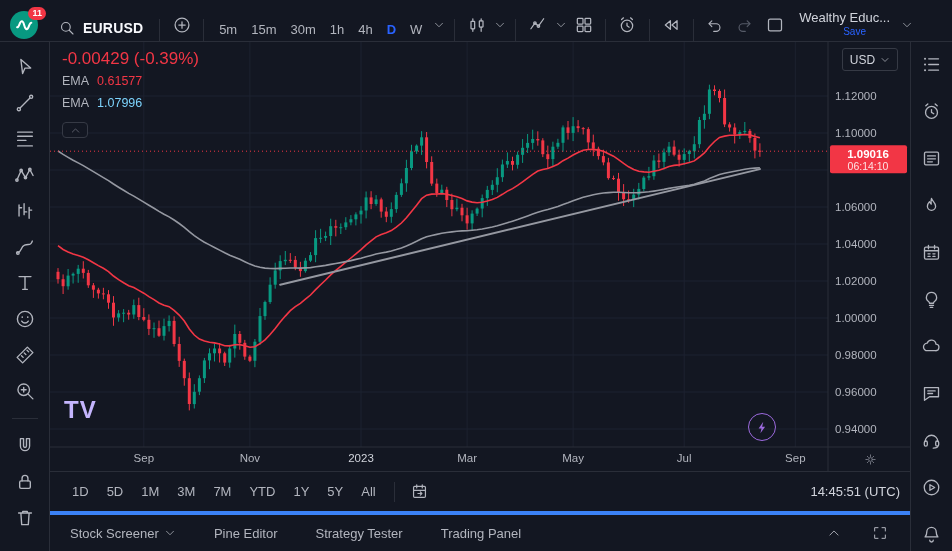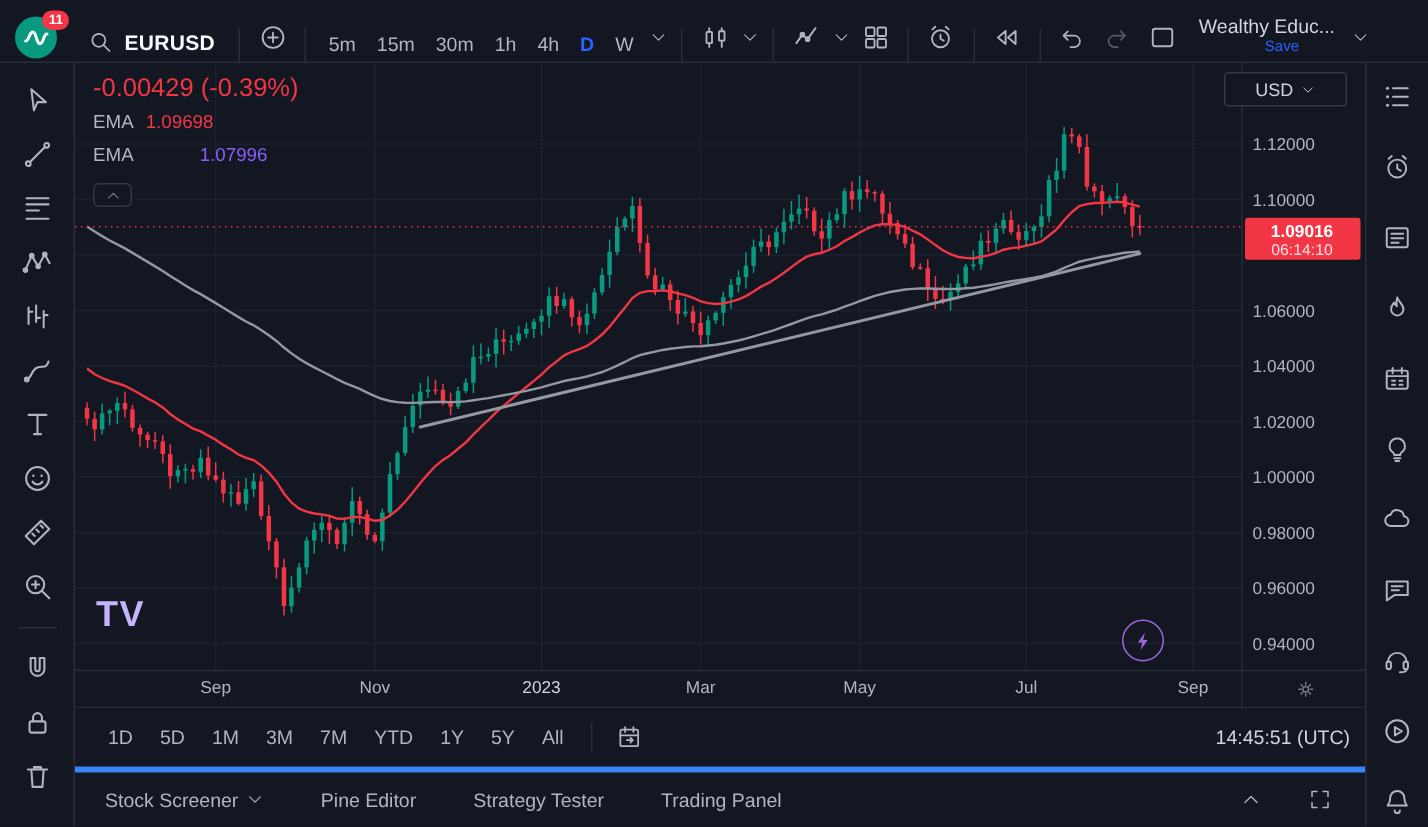--- a/index.html
+++ b/index.html
@@ -40,21 +40,21 @@
   
   .chart-wrap{position:relative;height:429px;flex:0 0 429px;background:#131722}
   #chart-svg{display:block}
   #chart-svg text{font-family:"Liberation Sans",sans-serif}
   .chart-info{position:absolute;left:12px;top:6px;line-height:22px}
   .chg{color:#f23645;font-size:17px}
   .ind-row{font-size:12.5px;color:#b2b5be}
   .ind-label{margin-right:8px}
   .collapse-chip{margin-top:8px;width:26px;height:16px;border:1px solid #363a45;border-radius:4px;
                  display:flex;align-items:center;justify-content:center;color:#787b86;background:#131722}
-  .usd-select{position:absolute;top:6px;right:12px;width:82px;height:23px;border:1px solid #363a45;border-radius:3px;
+  .usd-select{position:absolute;top:6px;right:12px;width:56px;height:23px;border:1px solid #363a45;border-radius:3px;
               display:flex;align-items:center;justify-content:center;gap:5px;color:#d1d4dc;font-size:12px;background:#131722}
   .watermark{position:absolute;left:14px;top:354px;font-size:24px;font-weight:bold;color:#c4b5fd;letter-spacing:1px}
   .bolt-btn{position:absolute;left:698px;top:371px;width:28px;height:28px;border:1.5px solid #9c6ade;border-radius:50%;
             color:#9c6ade;display:flex;align-items:center;justify-content:center}
   .axis-gear{position:absolute;left:810px;top:407px;width:20px;height:20px;color:#787b86;
              display:flex;align-items:center;justify-content:center}
   
   .range-row{height:40px;flex:0 0 40px;border-top:1px solid #2a2e39;display:flex;align-items:center;
              padding:0 8px 0 14px;gap:2px}
   .range-btn{padding:4px 8px;color:#b2b5be;font-size:13px;border-radius:4px}
@@ -652,22 +652,22 @@
             <text x="634.2" y="420" fill="#b2b5be" font-size="11.5" text-anchor="middle">Jul</text>
             <text x="745.3" y="420" fill="#b2b5be" font-size="11.5" text-anchor="middle">Sep</text>
             <rect x="780" y="103.2" width="77" height="28" rx="2" fill="#f23645"></rect>
             <text x="818" y="115.7" fill="#ffffff" font-size="11.5" font-weight="bold" text-anchor="middle">1.09016</text>
             <text x="818" y="127.7" fill="rgba(255,255,255,0.85)" font-size="10.5" text-anchor="middle">06:14:10</text>
           </svg>
 
         <div class="chart-info">
           <div class="chg">-0.00429 (-0.39%)</div>
           <div id="indicator-rows">
-              <div class="ind-row"><span class="ind-label">EMA</span><span class="ind-value" style="color: rgb(242, 54, 69);">1.09698</span></div>
-              <div class="ind-row"><span class="ind-label">EMA</span><span class="ind-value" style="color: #8b5cf6; margin-left: 36px;">1.07996</span></div>
+              <div class="ind-row"><span class="ind-label">EMA</span><span class="ind-value" style="color: rgb(242, 54, 69);">0.61577</span></div>
+              <div class="ind-row"><span class="ind-label">EMA</span><span class="ind-value" style="color: #7dd3fc;">1.07996</span></div>
             </div>
           <button class="collapse-chip">
             <span class="ic">
                 <svg width="11" height="11" viewBox="0 0 24 24" fill="none" stroke="currentColor" stroke-width="1.5" stroke-linecap="round" stroke-linejoin="round">
                   <path d="M5 15.5l7-7 7 7"></path>
                 </svg>
               </span>
           </button>
         </div>
 

